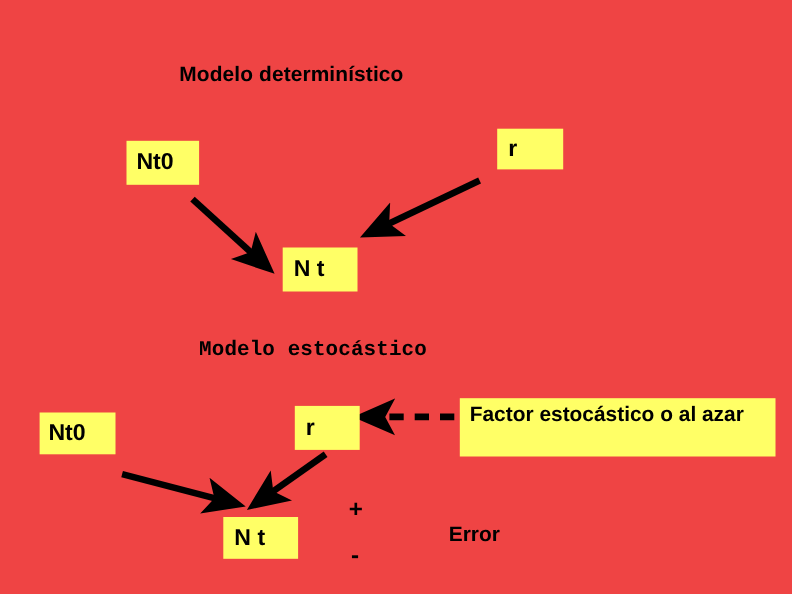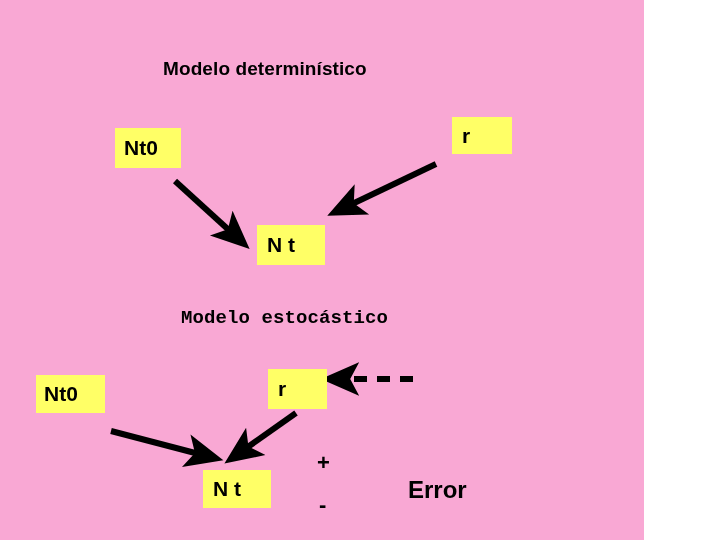--- a/index.html
+++ b/index.html
@@ -2,23 +2,23 @@
 <html><head>
 <meta charset="utf-8">
 <style>
   html, body {
     margin: 0;
     padding: 0;
     background: #ffffff;
   }
   #slide {
     position: relative;
-    width: 644px;
+    width: 720px;
     height: 540px;
-    background: #f9a8d4;
+    background: #ef4444;
     overflow: hidden;
     font-family: "Liberation Sans", sans-serif;
     color: #000000;
   }
   .txt {
     position: absolute;
     white-space: pre;
     line-height: 1.15;
   }
   .hl {
@@ -41,21 +41,21 @@
     font-size: 21px;
     font-weight: bold;
   }
   .factor-text {
     font-size: 19px;
     font-weight: bold;
     line-height: 1.22;
     white-space: normal;
   }
   .plain {
-    font-size: 24px;
+    font-size: 19px;
     font-weight: bold;
   }
   .sign {
     font-size: 22px;
     font-weight: bold;
   }
   svg.arrows {
     position: absolute;
     left: 0;
     top: 0;
@@ -104,20 +104,23 @@
   <div class="txt section-title" style="left:181px; top:308px;font-family:Liberation Mono, monospace;">Modelo estocástico</div>
 
   <div class="hl" style="left:36px; top:375px; width:69px; height:38px; padding-left:8px;">
     <span class="boxlabel">Nt0</span>
   </div>
 
   <div class="hl" style="left:268px; top:369px; width:59px; height:40px; padding-left:10px;">
     <span class="boxlabel">r</span>
   </div>
 
+  <div class="hl" style="left:418px; top:362px; width:287px; height:53px; padding:4px 6px 4px 9px; align-items:flex-start;">
+    <span class="factor-text">Factor estocástico o al azar</span>
+  </div>
 
   <div class="hl" style="left:203px; top:470px; width:68px; height:38px; padding-left:10px;">
     <span class="boxlabel">N t</span>
   </div>
 
   <div class="txt sign" style="left:317px; top:450px;">+</div>
 
   <div class="txt sign" style="left:319px; top:492px;">-</div>
 
   <div class="txt plain" style="left:408px; top:476px;">Error</div>

